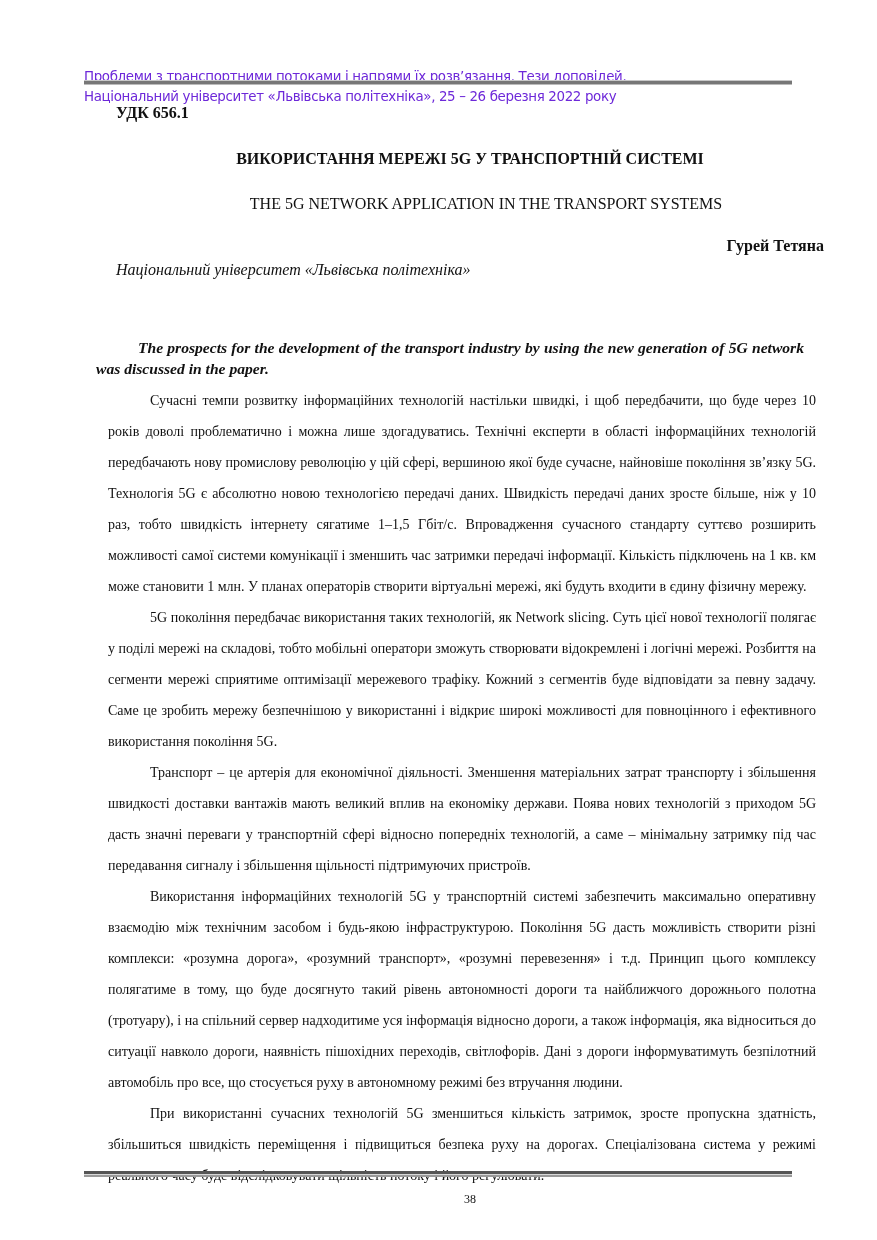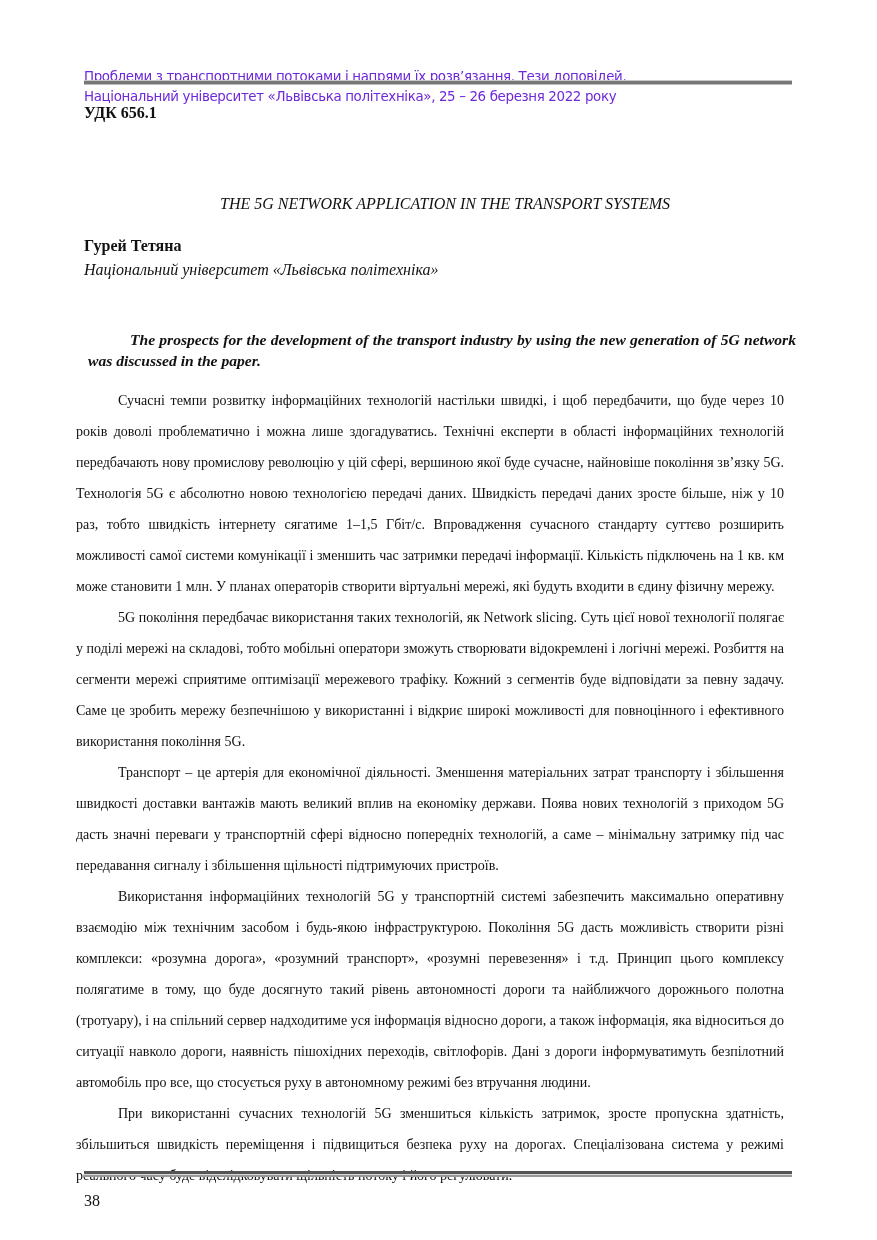--- a/index.html
+++ b/index.html
@@ -12,56 +12,57 @@
     color: #6d28d9; letter-spacing: -0.35px; margin-top: 38px;
   }
   .rule-top {
     position: absolute; left: 84px; top: 80px; width: 708px; height: 5px;
     background: linear-gradient(#c8c8c8 0 1px, #777 1px 4px, #bbb 4px 5px);
   }
   .rule-bottom {
     position: absolute; left: 84px; top: 1171px; width: 708px; height: 6px;
     background: linear-gradient(#555 0 3px, #d8d8d8 3px 4px, #999 4px 6px);
   }
-  .serif { font-family: "Liberation Serif", "DejaVu Serif", serif; }
+  .serif { font-family: "Liberation Serif", "DejaVu Serif", serif; margin-left: 32px; }
 
   .udk { position: absolute; left: 84px; top: 104px; font-size: 16px; font-weight: bold; }
   .title-ua { position: absolute; left: 84px; top: 150px; width: 708px; text-align: center; font-size: 16px; font-weight: bold; }
-  .title-en { position: absolute; left: 91px; top: 195px; width: 708px; text-align: center; font-size: 16px; font-style: italic; }
+  .title-en { position: absolute; left: 100px; top: 195px; width: 708px; text-align: center; font-size: 16px; }
 
-  .author { position: absolute; left: 84px; top: 237px; width: 708px; text-align: left; font-size: 16px; font-weight: bold; }
+  .author { position: absolute; left: 84px; top: 237px; width: 708px; text-align: right; font-size: 16px; font-weight: bold; }
   .affil { position: absolute; left: 84px; top: 261px; width: 708px; text-align: left; font-size: 16px; font-style: italic; }
   .address { position: absolute; left: 84px; top: 284px; width: 708px; text-align: center; font-size: 16px; font-style: italic; font-weight: bold; }
 
   .abstract {
     position: absolute; left: 84px; top: 325px; width: 708px;
     font-size: 15.6px; line-height: 21px; font-style: italic; font-weight: bold;
-    text-align: justify; text-indent: 42px; margin: 4px;
+    text-align: justify; text-indent: 42px; margin: 12px;
   }
 
   .body {
     position: absolute; left: 76px; top: 385px; width: 708px;
     font-size: 14px; line-height: 31px; text-align: justify;
   }
   .body p { margin: 0; text-indent: 42px; }
 
-  .page-number { position: absolute; left: 84px; top: 1192px; width: 708px; text-align: left; font-size: 16px; }
+  .page-number { position: absolute; left: 84px; top: 1192px; width: 708px; text-align: center; font-size: 12px; }
 </style>
 </head>
 <body>
 
 <div class="page">
 
   <div class="running-header">
     <div>Проблеми з транспортними потоками і напрями їх розв’язання. Тези доповідей.</div>
     <div>Національний університет «Львівська політехніка», 25 – 26 березня 2022 року</div>
   </div>
   <div class="rule-top"></div>
 
   <div class="udk serif">УДК 656.1</div>
+  <div class="title-ua serif">ВИКОРИСТАННЯ МЕРЕЖІ 5G У ТРАНСПОРТНІЙ СИСТЕМІ</div>
   <div class="title-en serif">THE 5G NETWORK APPLICATION IN THE TRANSPORT SYSTEMS</div>
 
   <div class="author serif">Гурей Тетяна</div>
   <div class="affil serif">Національний університет «Львівська політехніка»</div>
 
   <p class="abstract serif">The prospects for the development of the transport industry by using the new generation of 5G network was discussed in the paper.</p>
 
   <div class="body serif">
     <p>Сучасні темпи розвитку інформаційних технологій настільки швидкі, і щоб передбачити, що буде через 10 років доволі проблематично і можна лише здогадуватись. Технічні експерти в області інформаційних технологій передбачають нову промислову революцію у цій сфері, вершиною якої буде сучасне, найновіше покоління зв’язку 5G. Технологія 5G є абсолютно новою технологією передачі даних. Швидкість передачі даних зросте більше, ніж у 10 раз, тобто швидкість інтернету сягатиме 1–1,5 Гбіт/с. Впровадження сучасного стандарту суттєво розширить можливості самої системи комунікації і зменшить час затримки передачі інформації. Кількість підключень на 1 кв. км може становити 1 млн. У планах операторів створити віртуальні мережі, які будуть входити в єдину фізичну мережу.</p>
     <p>5G покоління передбачає використання таких технологій, як Network slicing. Суть цієї нової технології полягає у поділі мережі на складові, тобто мобільні оператори зможуть створювати відокремлені і логічні мережі. Розбиття на сегменти мережі сприятиме оптимізації мережевого трафіку. Кожний з сегментів буде відповідати за певну задачу. Саме це зробить мережу безпечнішою у використанні і відкриє широкі можливості для повноцінного і ефективного використання покоління 5G.</p>

